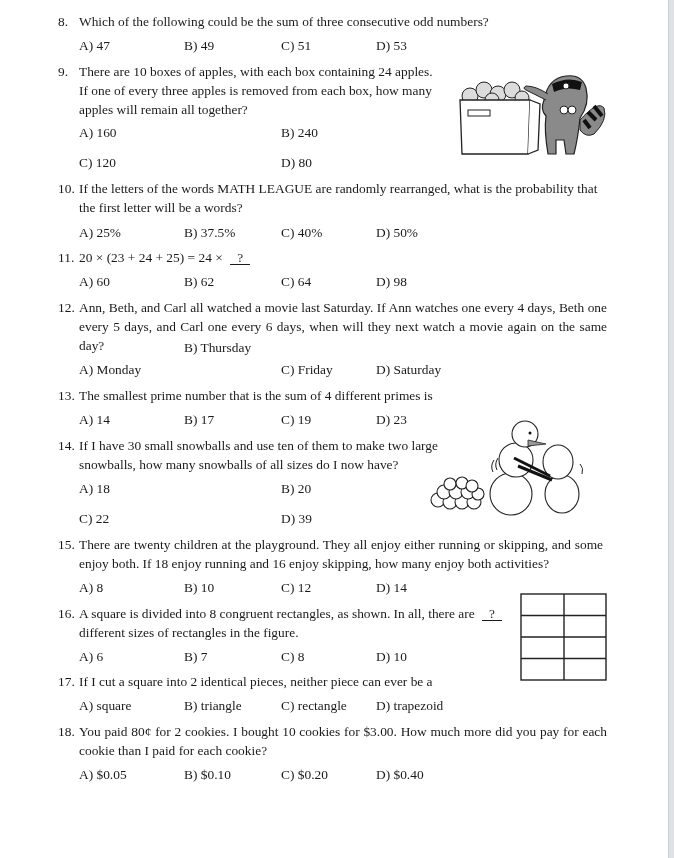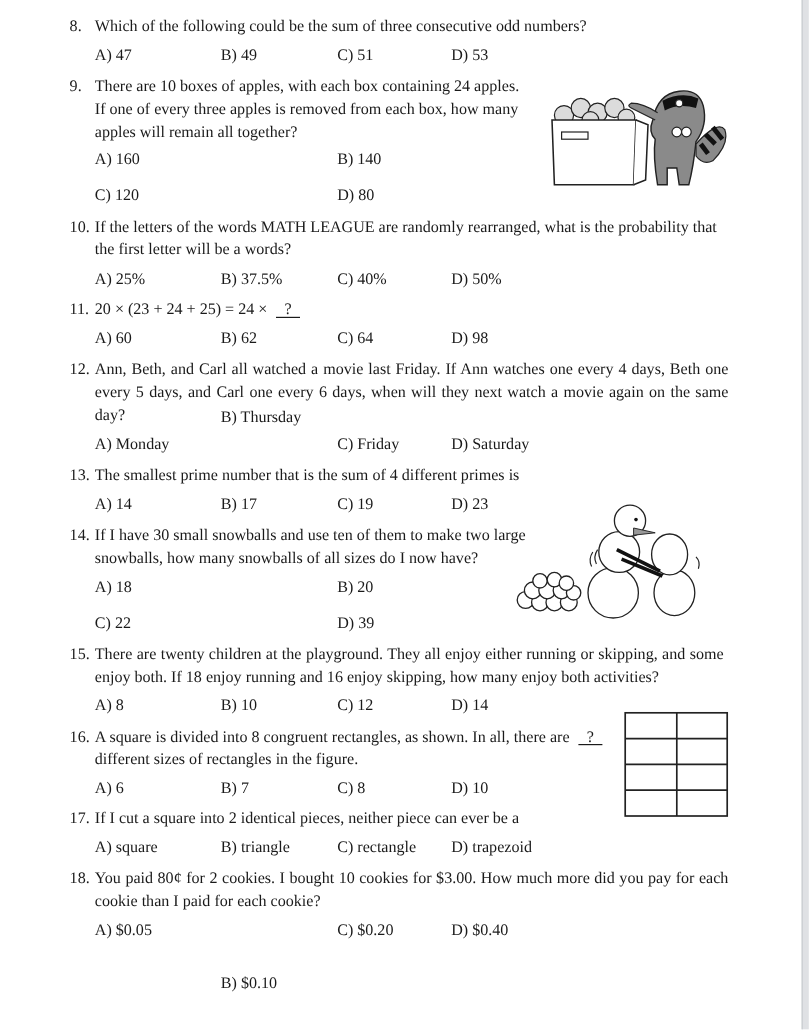--- a/index.html
+++ b/index.html
@@ -29,21 +29,21 @@
     <span class="ln" style="left:281px;top:38px">C) 51</span>
     <span class="ln" style="left:376px;top:38px">D) 53</span>
   </div>
 
   <div>
     <span class="num" style="left:58px;top:64px">9.</span>
     <span class="ln" style="left:79px;top:64px">There are 10 boxes of apples, with each box containing 24 apples.</span>
     <span class="ln" style="left:79px;top:83px">If one of every three apples is removed from each box, how many</span>
     <span class="ln" style="left:79px;top:102px">apples will remain all together?</span>
     <span class="ln" style="left:79px;top:125px">A) 160</span>
-    <span class="ln" style="left:281px;top:125px">B) 140</span>
+    <span class="ln" style="left:281px;top:125px">B) 240</span>
     <span class="ln" style="left:79px;top:155px">C) 120</span>
     <span class="ln" style="left:281px;top:155px">D) 80</span>
     <svg class="fig" style="left:448px;top:60px" width="160" height="95" viewBox="0 0 160 95">
 
       <g fill="#dcdcdc" stroke="#222" stroke-width="1">
         <circle cx="22" cy="36" r="8"></circle>
           <circle cx="36" cy="30" r="8"></circle>
           <circle cx="50" cy="34" r="8"></circle>
         <circle cx="64" cy="30" r="8"></circle>
           <circle cx="74" cy="38" r="7"></circle>
@@ -87,21 +87,21 @@
     <span class="num" style="left:58px;top:250px">11.</span>
     <span class="ln" style="left:79px;top:250px"><span>20 × (23 + 24 + 25) = 24 × </span><span class="blank" style="margin-left:4px">?</span></span>
     <span class="ln" style="left:79px;top:274px">A) 60</span>
     <span class="ln" style="left:184px;top:274px">B) 62</span>
     <span class="ln" style="left:281px;top:274px">C) 64</span>
     <span class="ln" style="left:376px;top:274px">D) 98</span>
   </div>
 
   <div>
     <span class="num" style="left:58px;top:300px">12.</span>
-    <span class="ln" style="left:79px;top:300px;width:528px;text-align:justify;text-align-last:justify;white-space:normal">Ann, Beth, and Carl all watched a movie last Friday. If Ann watches one every 4 days, Beth one</span>
+    <span class="ln" style="left:79px;top:300px;width:528px;text-align:justify;text-align-last:justify;white-space:normal">Ann, Beth, and Carl all watched a movie last Saturday. If Ann watches one every 4 days, Beth one</span>
     <span class="ln" style="left:79px;top:319px;width:528px;text-align:justify;text-align-last:justify;white-space:normal">every 5 days, and Carl one every 6 days, when will they next watch a movie again on the same</span>
     <span class="ln" style="left:79px;top:338px">day?</span>
     <span class="ln" style="left:79px;top:362px">A) Monday</span>
     <span class="ln" style="left:184px;top:340px">B) Thursday</span>
     <span class="ln" style="left:281px;top:362px">C) Friday</span>
     <span class="ln" style="left:376px;top:362px">D) Saturday</span>
   </div>
 
   <div>
     <span class="num" style="left:58px;top:388px">13.</span>
@@ -185,20 +185,20 @@
     <span class="ln" style="left:184px;top:698px">B) triangle</span>
     <span class="ln" style="left:281px;top:698px">C) rectangle</span>
     <span class="ln" style="left:376px;top:698px">D) trapezoid</span>
   </div>
 
   <div>
     <span class="num" style="left:58px;top:724px">18.</span>
     <span class="ln" style="left:79px;top:724px;width:528px;text-align:justify;text-align-last:justify;white-space:normal">You paid 80¢ for 2 cookies. I bought 10 cookies for $3.00. How much more did you pay for each</span>
     <span class="ln" style="left:79px;top:743px">cookie than I paid for each cookie?</span>
     <span class="ln" style="left:79px;top:767px">A) $0.05</span>
-    <span class="ln" style="left:184px;top:811px">B) $0.10</span>
+    <span class="ln" style="left:184px;top:767px">B) $0.10</span>
     <span class="ln" style="left:281px;top:767px">C) $0.20</span>
     <span class="ln" style="left:376px;top:767px">D) $0.40</span>
   </div>
 
 </div>
 
 <div class="scroll-edge"></div>
 
 </body></html>

